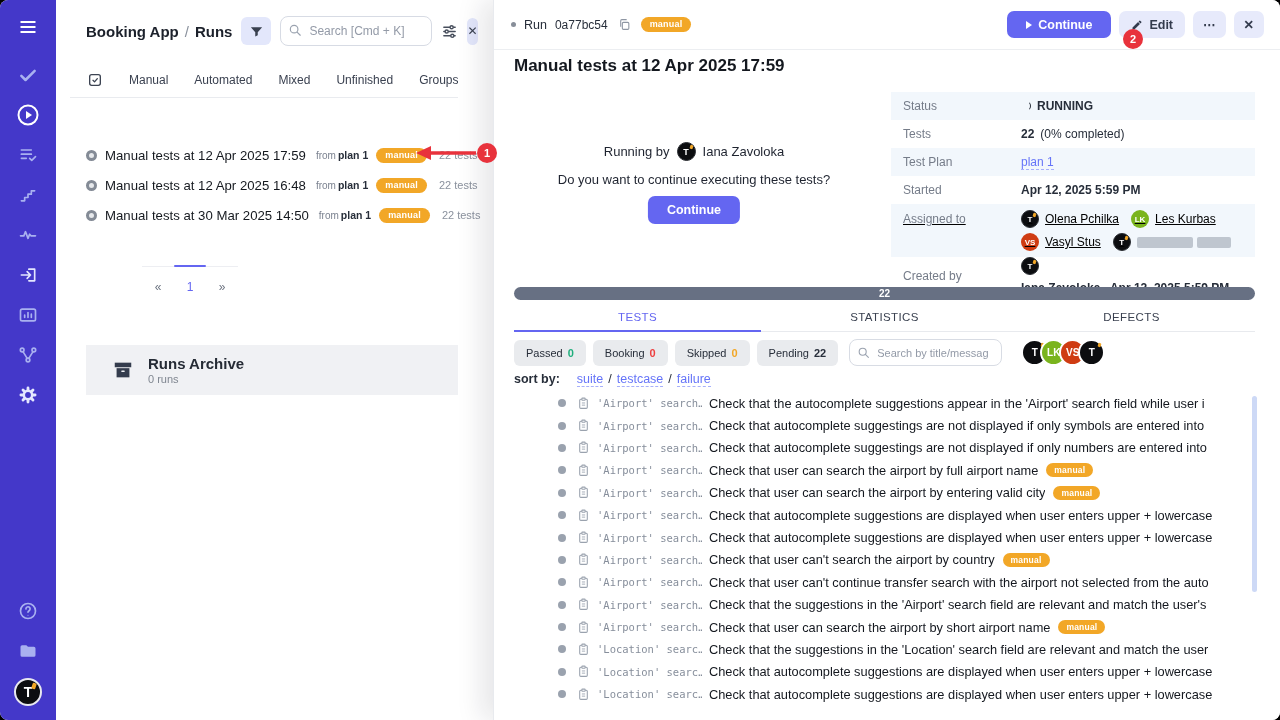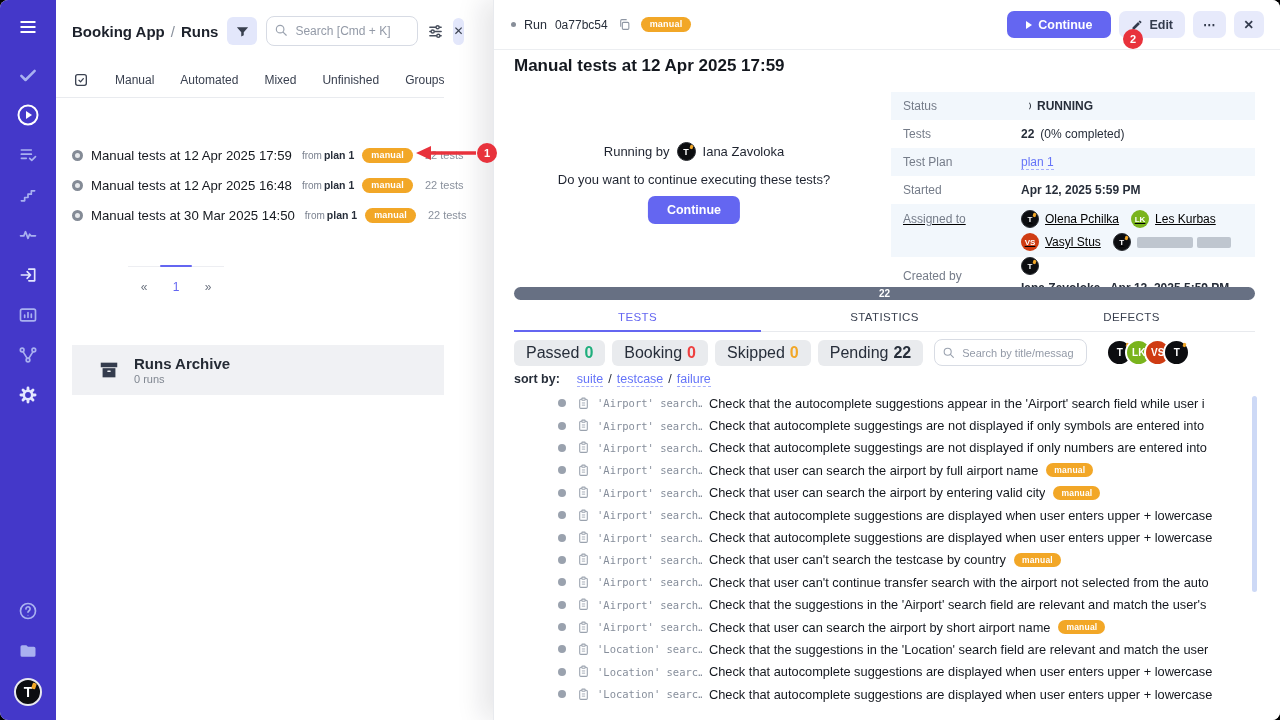--- a/index.html
+++ b/index.html
@@ -16,21 +16,21 @@
   .sb-btn.bright { color:#e4e7ff; }
   .sb-btn.active { color:#ffffff; }
   .sb-spacer { flex:1; }
   .sb-avatar { position:relative; width:28px; height:28px; border-radius:50%; background:#0c0d10; color:#fff;
                font-size:14px; font-weight:700; display:flex; align-items:center; justify-content:center;
                border:2px solid #e8e8ef; cursor:pointer; }
   .sb-avatar::after { content:""; position:absolute; top:3px; right:4px; width:4px; height:6px;
                       background:#f2a727; border-radius:1px; transform:rotate(18deg); }
 
   
-  .panel-left { position:absolute; left:56px; top:0; width:388px; height:720px; background:#fff; z-index:1; }
+  .panel-left { position:absolute; left:70px; top:0; width:388px; height:720px; background:#fff; z-index:1; }
   .lp-header { height:62px; display:flex; align-items:center; padding:0 6px 0 16px; gap:9px; }
   .breadcrumb { display:flex; align-items:baseline; gap:6px; font-size:15px; font-weight:700; color:#1c212b; white-space:nowrap; }
   .breadcrumb .sep { color:#8a919d; font-weight:400; }
   .icon-chip { width:30px; height:28px; border-radius:6px; background:#e3e7fb; display:flex;
                align-items:center; justify-content:center; cursor:pointer; flex:0 0 auto; }
   .lp-search { position:relative; width:152px; height:30px; flex:0 0 auto; }
   .lp-search input { width:100%; height:100%; border:1px solid #d7dbe4; border-radius:8px; padding:0 8px 0 28px;
                      font-size:12px; color:#333; outline:none; font-family:"Liberation Sans",sans-serif; }
   .lp-search input::placeholder { color:#939aa7; }
   .search-glass { position:absolute; left:8px; top:7px; }
@@ -125,21 +125,21 @@
   .progress { position:absolute; left:20px; right:25px; top:287px; height:13px; background:#677083;
               border-radius:7px; color:#fff; font-size:10px; font-weight:600; text-align:center; line-height:13px; }
 
   .rtabs { position:absolute; left:20px; right:25px; top:303px; height:29px; display:flex;
            border-bottom:1px solid #e8eaee; }
   .rtab { flex:1; display:flex; align-items:center; justify-content:center; font-size:11.5px;
           letter-spacing:.4px; color:#3a4150; cursor:pointer; border-bottom:2px solid transparent; margin-bottom:-1px; }
   .rtab[data-active="true"] { color:#6466f1; border-bottom-color:#6466f1; }
 
   .filters { position:absolute; left:20px; top:339px; right:25px; display:flex; align-items:center; gap:7px; }
-  .chip { height:26px; border:none; border-radius:6px; background:#e9ebee; padding:0 12px; font-size:16px;
+  .chip { height:26px; border:none; border-radius:6px; background:#e9ebee; padding:0 12px; font-size:11px;
           color:#272e3a; display:flex; align-items:center; gap:5px; cursor:pointer; font-family:"Liberation Sans",sans-serif; }
   .chip-count { font-weight:700; }
   .chip-count[data-tone="green"]  { color:#1fae7c; }
   .chip-count[data-tone="red"]    { color:#ee4040; }
   .chip-count[data-tone="orange"] { color:#f2a727; }
   .chip-count[data-tone="dark"]   { color:#272e3a; }
   .t-search { position:relative; width:153px; height:27px; margin-left:4px; }
   .t-search input { width:100%; height:100%; border:1px solid #d8dce4; border-radius:8px; padding:0 8px 0 27px;
                     font-size:11px; color:#333; outline:none; font-family:"Liberation Sans",sans-serif; }
   .t-search input::placeholder { color:#939aa7; }
@@ -641,21 +641,21 @@
         <div class="t-row">
           <span class="t-dot"></span>
           <span class="t-clip">
             <svg width="13" height="13" viewBox="0 0 24 24" fill="none" stroke="#9aa2ae" stroke-width="2">
               <rect x="5" y="4" width="14" height="17" rx="2"></rect>
               <rect x="9" y="2" width="6" height="4" rx="1" fill="#fff"></rect>
               <path d="M9 11h6M9 15h6" stroke-width="1.6"></path>
             </svg>
           </span>
           <span class="t-suite">'Airport' search…</span>
-          <span class="t-title">Check that user can't search the testcase by country</span>
+          <span class="t-title">Check that user can't search the airport by country</span>
           <span class="pill sm">manual</span>
         </div>
 
         <div class="t-row">
           <span class="t-dot"></span>
           <span class="t-clip">
             <svg width="13" height="13" viewBox="0 0 24 24" fill="none" stroke="#9aa2ae" stroke-width="2">
               <rect x="5" y="4" width="14" height="17" rx="2"></rect>
               <rect x="9" y="2" width="6" height="4" rx="1" fill="#fff"></rect>
               <path d="M9 11h6M9 15h6" stroke-width="1.6"></path>

